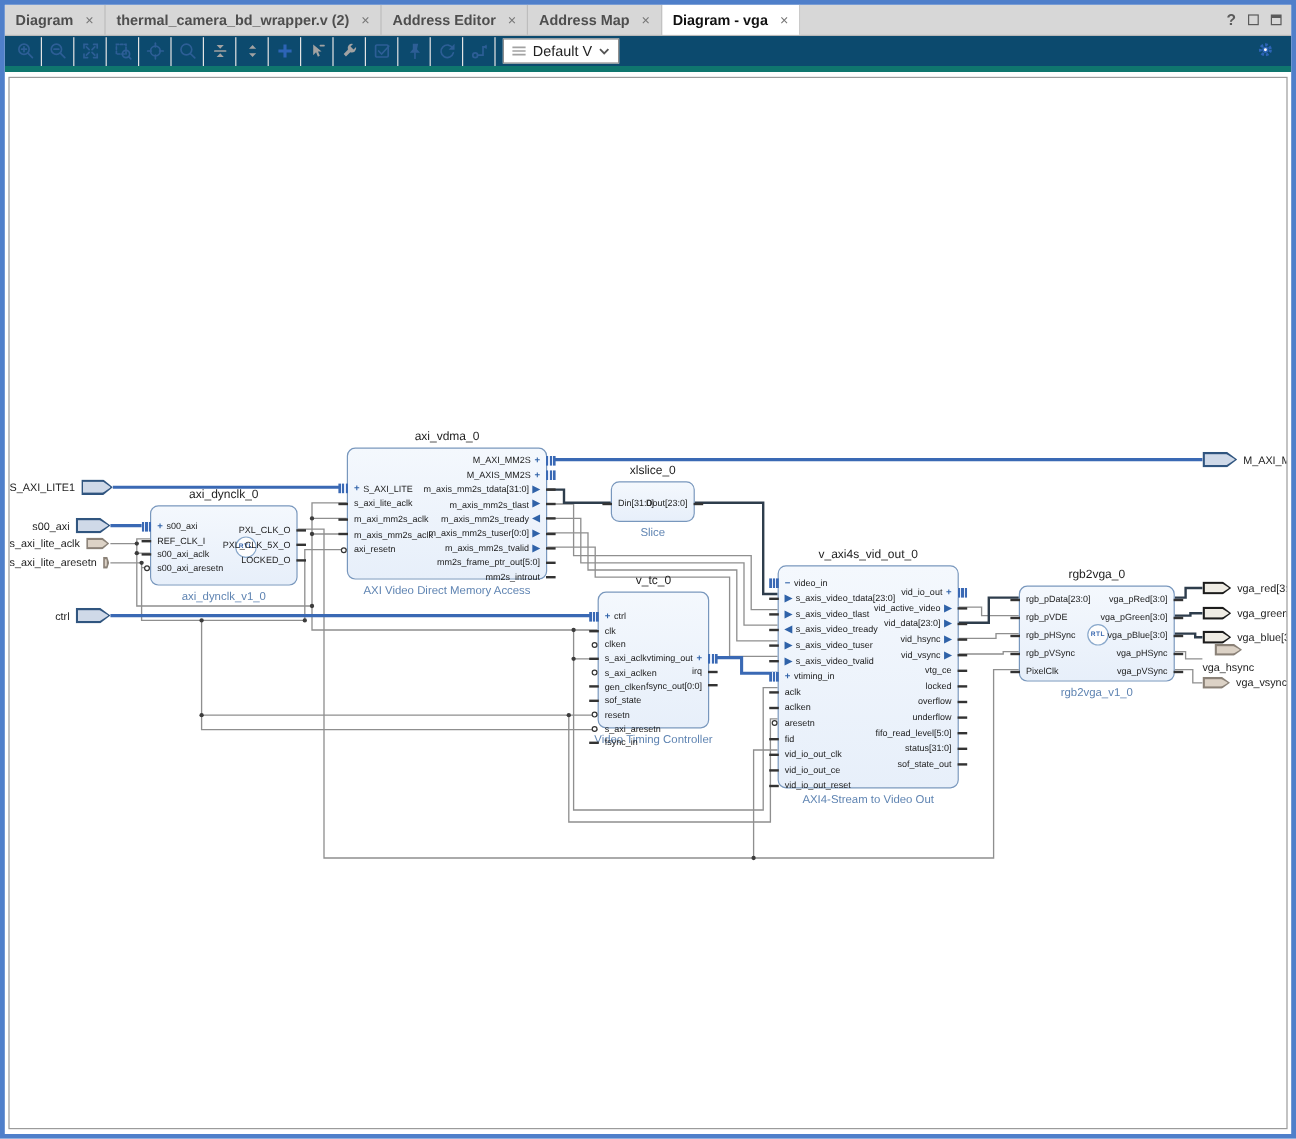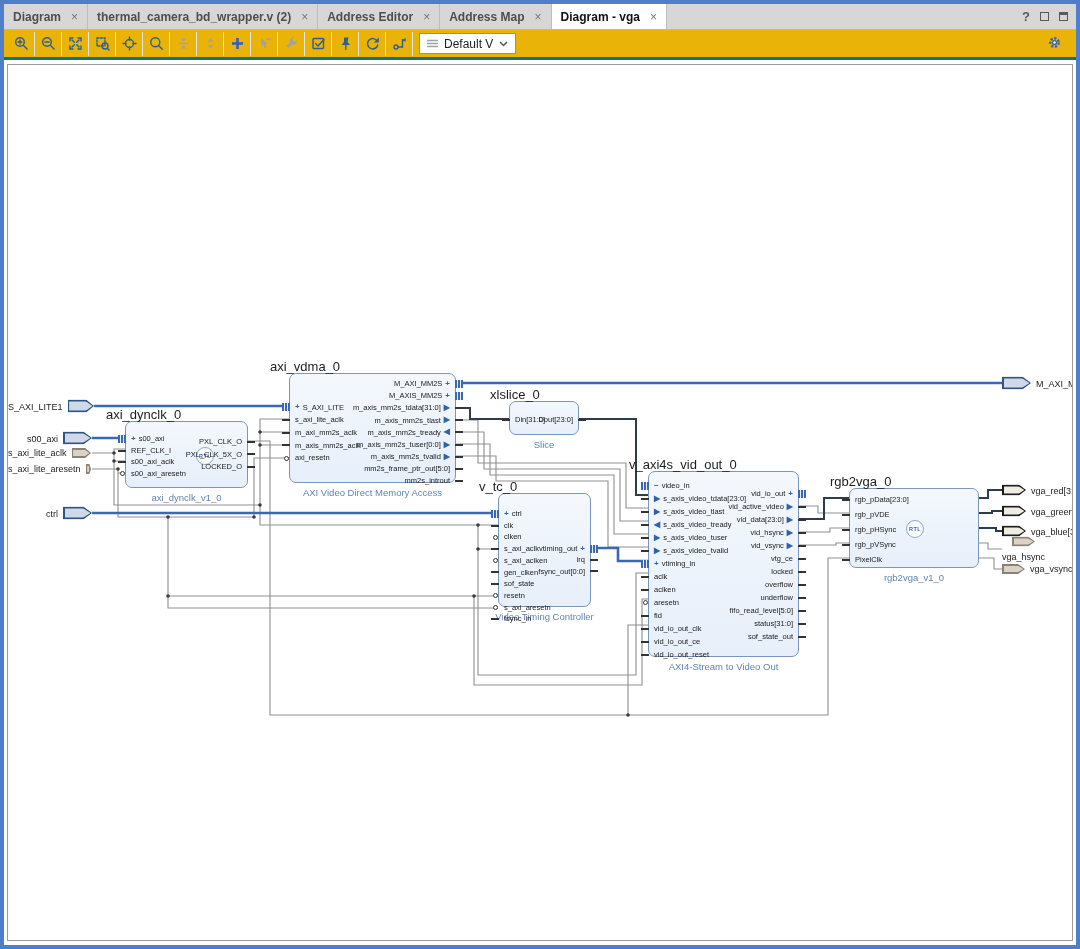--- a/index.html
+++ b/index.html
@@ -12,22 +12,22 @@
   .tab{display:flex;align-items:center;padding:0 9px;border-right:1px solid #bdbdbd;
     font-size:12px;font-weight:bold;color:#4e4e4e;cursor:default;white-space:nowrap;}
   .tab .x{margin-left:10px;font-weight:normal;color:#777;font-size:12px;}
   .tab.active{background:#fff;color:#111;}
   .tabspacer{flex:1;}
   .winbtns{display:flex;align-items:center;gap:10px;padding:0 8px;}
   .help{font-size:13px;font-weight:bold;color:#5a5a5a;}
   .sq{width:9px;height:9px;border:1.5px solid #5a5a5a;display:inline-block;}
   .sq2{width:9px;height:9px;border:1.5px solid #5a5a5a;border-top-width:3px;display:inline-block;}
   
-  .toolbar{position:absolute;left:0;top:26px;right:0;height:30px;background:#eab308;display:flex;
-    align-items:center;border-bottom:3px solid #0f766e;padding-left:4px;}
+  .toolbar{position:absolute;left:0;top:26px;right:0;height:30px;background:#0c4a6e;display:flex;
+    align-items:center;border-bottom:5px solid #0f766e;padding-left:4px;}
   .tbtn{width:27px;height:24px;display:flex;align-items:center;justify-content:center;
     background:none;border:none;border-right:1px solid #e4e4e4;padding:0;}
   .tbtn svg{display:block;}
   .ic{stroke:#2d5e96;fill:none;stroke-width:1.4;stroke-linecap:round;}
   .icf{fill:#2d5e96;stroke:none;}
   .icg{stroke:#a2a2a2;fill:none;stroke-width:1.4;stroke-linecap:round;}
   .icgf{fill:#a2a2a2;stroke:none;}
   .layoutdd{margin-left:6px;height:21px;border:1px solid #8f8f8f;background:#fff;display:flex;
     align-items:center;gap:6px;padding:0 7px;font-size:12px;color:#222;}
   .toolspacer{flex:1;}
@@ -36,21 +36,21 @@
   .canvas{position:absolute;left:3px;top:60px;right:3px;bottom:4px;background:#fff;
     border:1px solid #9b9b9b;overflow:hidden;}
   .wires{position:absolute;left:0;top:0;}
   .wb{stroke:#3a69b4;stroke-width:2.6px;fill:none;}
   .wd{stroke:#2e3d4c;stroke-width:2px;fill:none;}
   .wg{stroke:#8f8f8f;stroke-width:1.1px;fill:none;}
   .j{fill:#3c3c3c;}
   
   .blk{position:absolute;background:linear-gradient(#f4f8fd,#e7effa);border:1px solid #7897bd;
     border-radius:7px;}
-  .btitle{position:absolute;left:-20px;right:-20px;top:-15px;font-size:13px;
+  .btitle{position:absolute;left:-20px;right:-20px;top:-15px;text-align:center;font-size:10px;
     color:#1d1d1d;white-space:nowrap;}
   .bsub{position:absolute;left:-40px;right:-40px;bottom:-16px;text-align:center;font-size:9.5px;
     color:#5f84b2;white-space:nowrap;}
   .pins{position:absolute;display:flex;flex-direction:column;}
   .pins.L{left:5px;align-items:flex-start;}
   .pins.R{right:5px;align-items:flex-end;}
   .pin{position:relative;display:flex;align-items:center;gap:3px;height:var(--rh);
     font-size:7.5px;color:#1b1b1b;white-space:nowrap;line-height:1;}
   .pins.R .pin{flex-direction:row-reverse;}
   .pin .g{color:#2f62a8;font-weight:bold;font-size:8px;font-style:normal;}
@@ -627,20 +627,43 @@
           </div>
           <div class="pin">
             <i class="tick t-plain"></i>
             <span class="pl">rgb_pVSync</span>
           </div>
           <div class="pin">
             <i class="tick t-plain"></i>
             <span class="pl">PixelClk</span>
           </div>
         </div>
+      <div class="pins R" style="top:3px;--rh:15px;">
+
+      <div class="pin">
+            <i class="tick t-plain"></i>
+            <span class="pl">vga_pRed[3:0]</span>
+          </div>
+          <div class="pin">
+            <i class="tick t-plain"></i>
+            <span class="pl">vga_pGreen[3:0]</span>
+          </div>
+          <div class="pin">
+            <i class="tick t-plain"></i>
+            <span class="pl">vga_pBlue[3:0]</span>
+          </div>
+          <div class="pin">
+            <i class="tick t-plain"></i>
+            <span class="pl">vga_pHSync</span>
+          </div>
+          <div class="pin">
+            <i class="tick t-plain"></i>
+            <span class="pl">vga_pVSync</span>
+          </div>
+        </div>
     </div>
 
     <div class="port" style="left:0;top:341px;width:86px;justify-content:space-between;">
       <span class="plabel">S_AXI_LITE1</span>
       <span class="pshape pi"></span>
     </div>
     <div class="port" style="left:0;top:373px;width:84px;justify-content:flex-end;">
       <span class="plabel">s00_axi</span>
       <span class="pshape pi"></span>
     </div>

